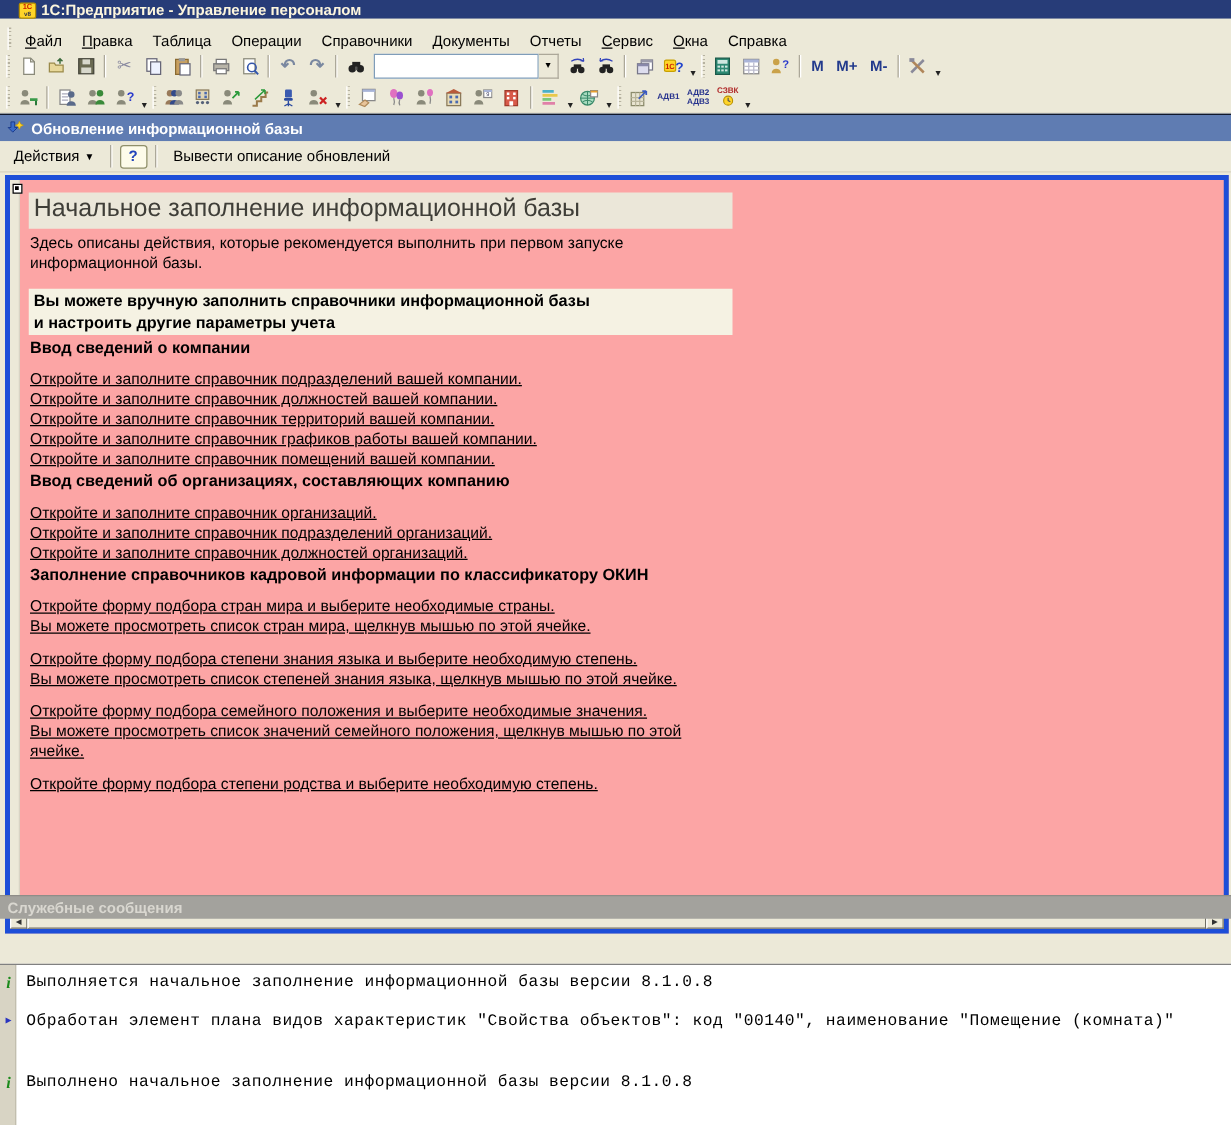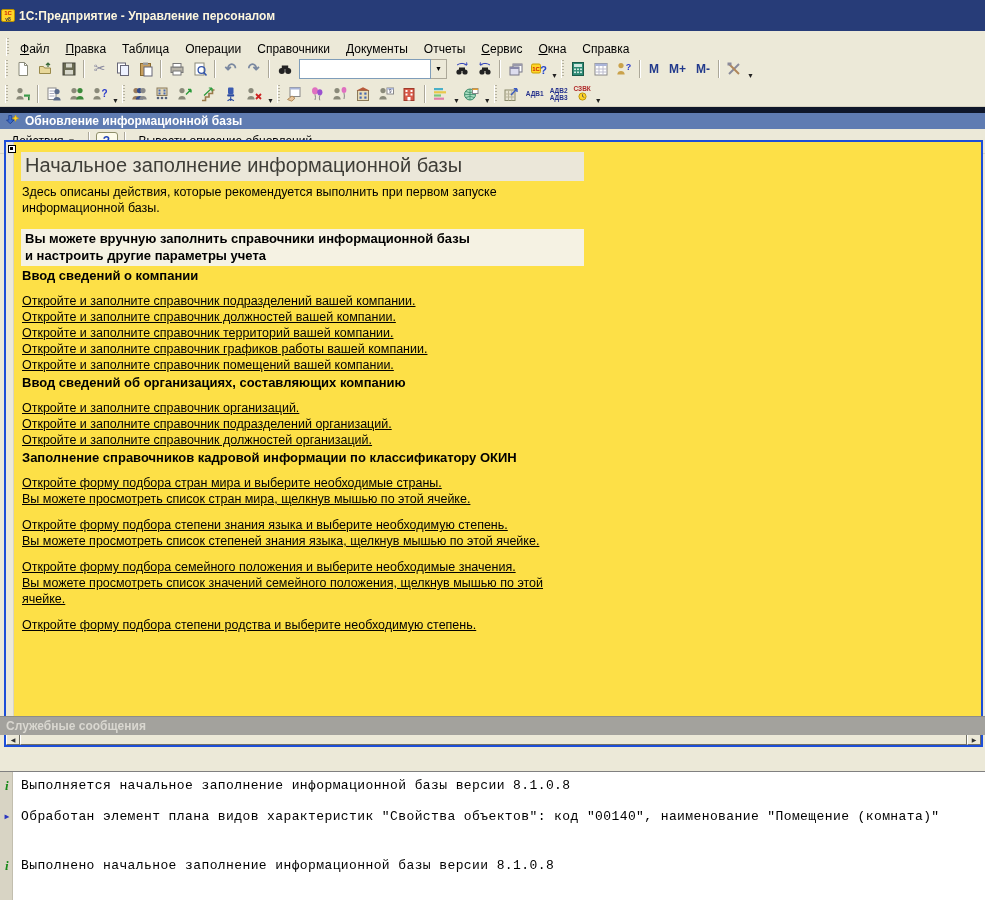--- a/index.html
+++ b/index.html
@@ -1,21 +1,21 @@
 <!DOCTYPE html>
 <html><head>
 <meta charset="utf-8">
 <style>
   * { margin:0; padding:0; box-sizing:border-box; }
   html,body { width:985px; height:900px; overflow:hidden; }
   body { font-family:"Liberation Sans",sans-serif; background:#ece9d8; position:relative; }
 
   
-  .titlebar { height:31px; background:#273c78; color:#fdf6dd; display:flex; align-items:center;
-              gap:4px; padding:0 1px; font-size:12px; font-weight:bold; }
+  .titlebar { height:15px; background:#273c78; color:#fdf6dd; display:flex; align-items:flex-end;
+              gap:4px; padding:0 15px; font-size:12px; font-weight:bold; }
   .appicon { width:14px; height:13px; background:#ffd428; border:1px solid #b89000; border-radius:2px;
              display:flex; flex-direction:column; align-items:center; justify-content:center;
              font-size:6px; line-height:6px; font-weight:bold; color:#cc2200; }
   .appicon i { font-style:normal; color:#334; font-size:5px; }
 
   
   .menubar { height:25px; display:flex; align-items:flex-end; font-size:12px; color:#000;
              padding-left:3px; background:#ece9d8; }
   .menu-item { padding:3px 8px; cursor:default; }
   .u { text-decoration:underline; }
@@ -38,34 +38,34 @@
            padding:0 5px; height:22px; }
   .txticon { border:none; background:transparent; display:flex; flex-direction:column;
              align-items:center; justify-content:center; height:24px; padding:0 3px;
              font-size:6.5px; font-weight:bold; line-height:7px; }
   .combo { display:flex; align-items:center; height:20px; margin:0 3px; flex:0 0 auto; }
   .combo input { width:132px; height:20px; border:1px solid #7f9db9; font-size:12px; padding:0 3px; }
   .combo .cbtn { width:16px; height:20px; background:#ece9d8; border:1px solid #aca899;
                  border-left:none; font-size:7px; display:flex; align-items:center; justify-content:center; }
 
   
-  .mdicaption { height:22px; background:#5f7cb2; border-top:6px solid #0f172a; display:flex;
+  .mdicaption { height:22px; background:#5f7cb2; border-top:1px solid #0f172a; display:flex;
                 align-items:center; gap:5px; padding:0 4px; color:#fff; font-weight:bold; font-size:12px; }
   .wtoolbar { height:25px; display:flex; align-items:center; gap:3px; padding:0 5px; font-size:12px;
               background:#ece9d8; border-bottom:1px solid #d6d2c0; }
   .actions-btn { border:none; background:transparent; font-size:12px; padding:2px 6px;
                  display:flex; align-items:center; gap:4px; }
   .actions-btn .tri { font-size:8px; }
   .help-btn { width:22px; height:19px; border:1px solid #8f8f6a; border-radius:3px;
               background:#fdfbea; color:#2244bb; font-weight:bold; font-size:12px; }
   .flat-btn { border:none; background:transparent; font-size:12px; padding:2px 7px; }
 
   
   .content-window { position:absolute; top:140px; left:4px; right:2px; height:607px;
-                    background:#fde047; border:2px solid #1d4ed8; }
+                    background:#fca5a5; border:4px solid #1d4ed8; }
   .row-gutter { position:absolute; left:0; top:0; bottom:13px; width:8px; background:#ece9d8;
                 border-right:1px solid #d8d4c4; }
   .corner-marker { position:absolute; left:2px; top:3px; width:8px; height:8px; background:#fff;
                    border:1px solid #000; }
   .corner-marker::after { content:""; position:absolute; left:1px; top:1px; width:3px; height:3px; background:#000; }
   .doc-col { margin-left:15px; width:563px; padding-top:10px; }
   .doc-title { background:#ebe7d9; color:#3f3e38; font-size:20px; padding:2px 4px 4px; }
   .doc-intro { font-size:12.5px; line-height:15.5px; margin-top:4px; padding-left:1px; }
   .doc-subtitle { background:#f5f2e3; font-weight:bold; font-size:13px; line-height:16.5px;
                   margin-top:13px; padding:2px 4px; }

